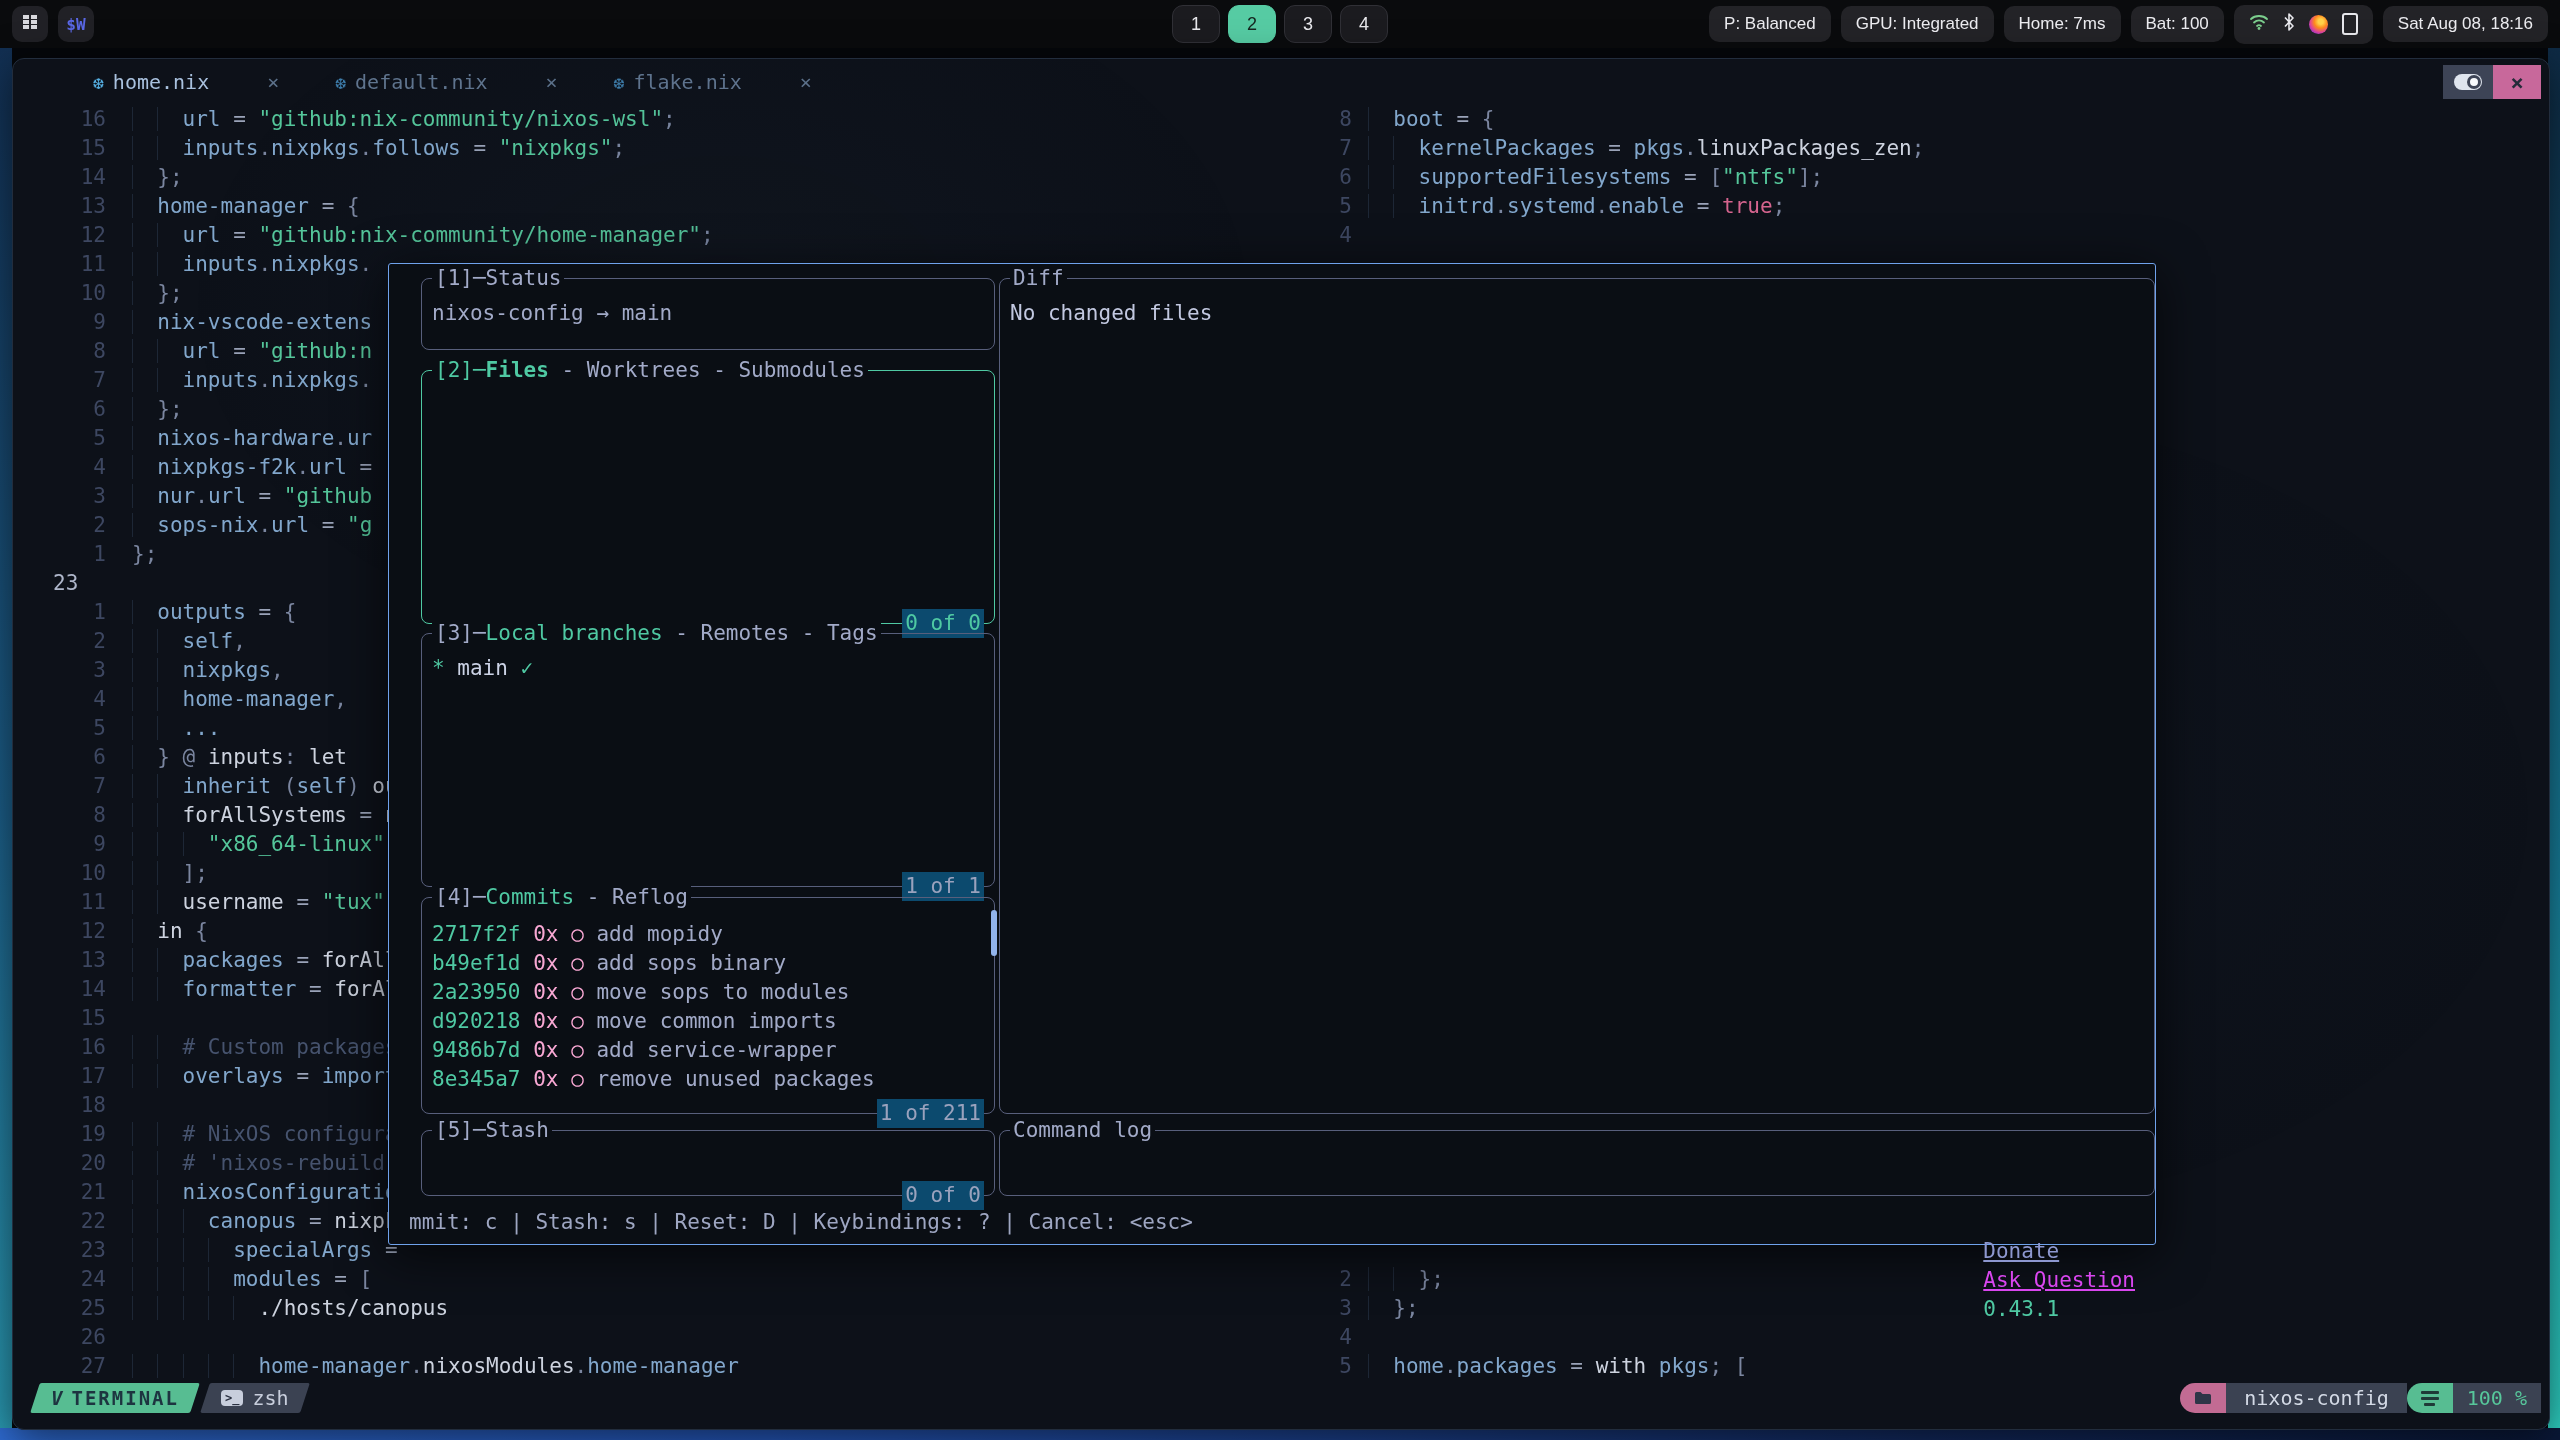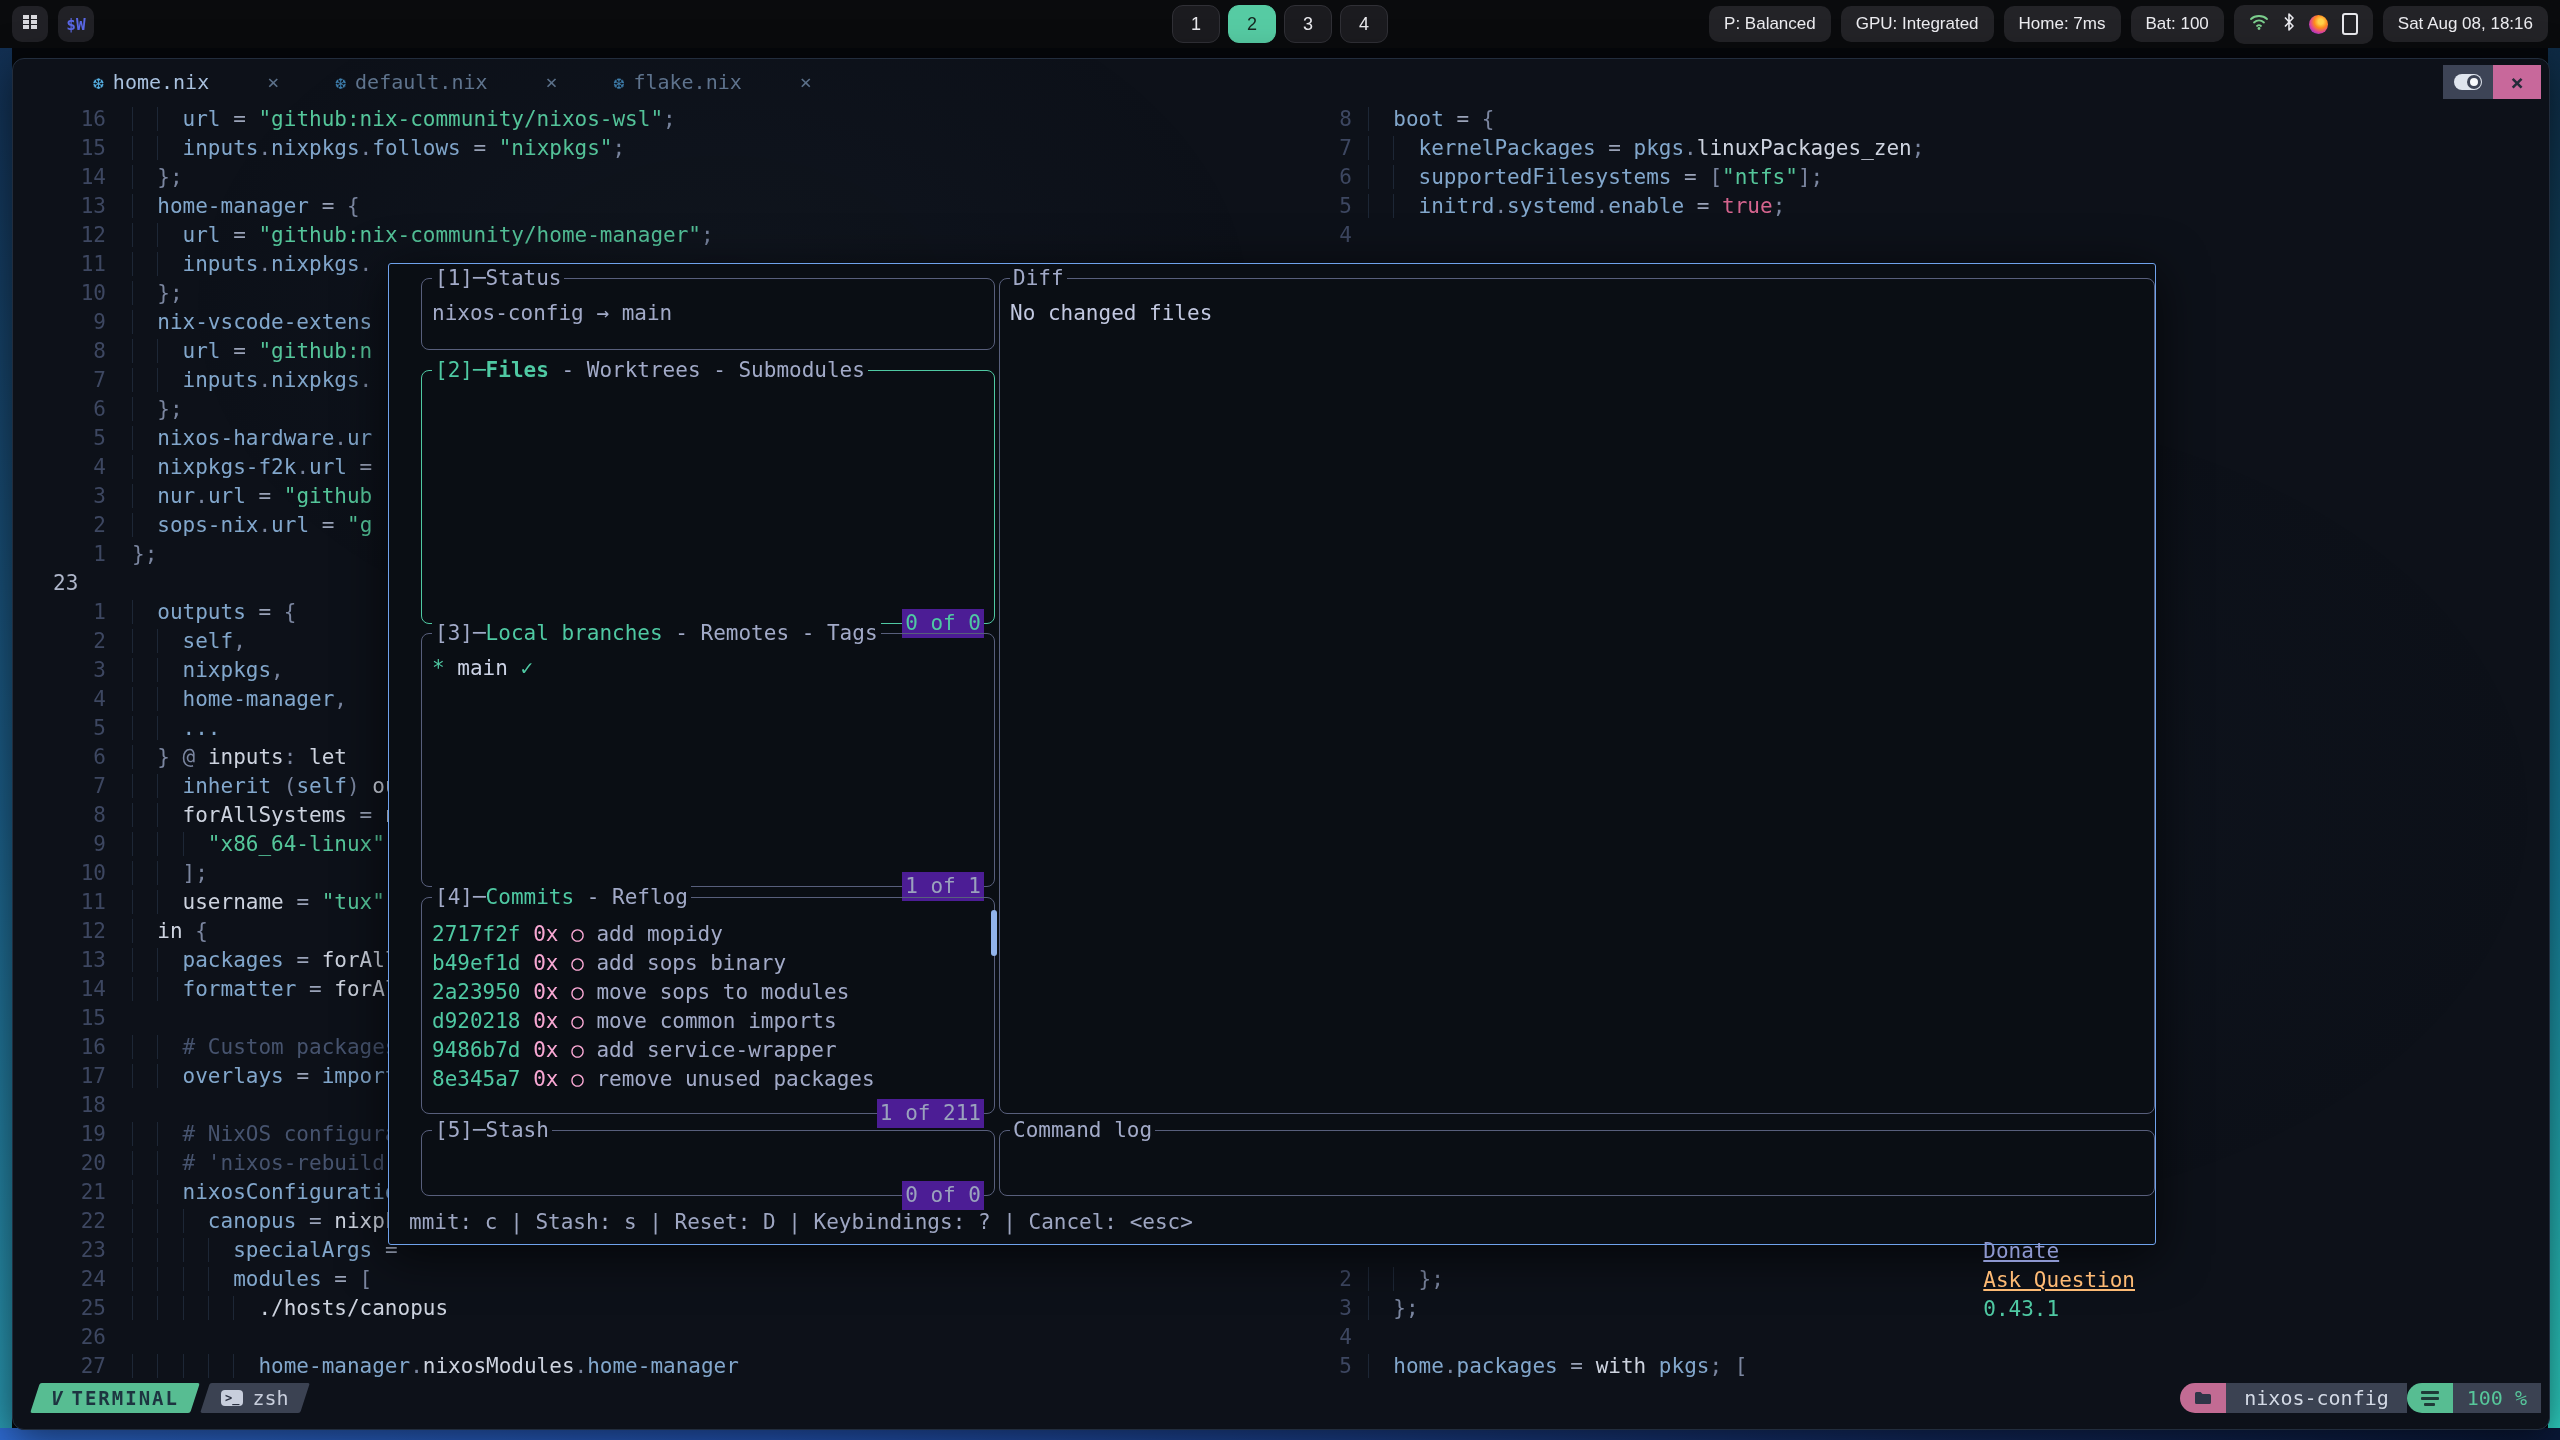--- a/index.html
+++ b/index.html
@@ -64,25 +64,25 @@
   .ind{background-image:repeating-linear-gradient(to right,#1d2736 0,#1d2736 1px,transparent 1px,transparent 2ch);}
   .tk-n{color:#82a7cc}.tk-w{color:#cdd3df}.tk-s{color:#55c79b}.tk-p{color:#7b86a0}
   .tk-k{color:#d5648e}.tk-c{color:#46536e}.tk-d{color:#9aa3b8}
   
   .lazygit{position:absolute;left:375px;top:204px;width:1766px;height:980px;background:#0a0e14;
            border:1px solid #6fa2ec;border-radius:3px;z-index:5;font-size:21px;line-height:29px;
            box-shadow:0 10px 50px rgba(0,0,0,.65);}
   .panel{position:absolute;border:1px solid #585f7c;border-radius:8px;margin-left:12px;}
   .panel.focus{border-color:#4fc9a3;}
   .ptitle{position:absolute;top:-15px;left:10px;background:#0a0e14;padding:0 3px;white-space:pre;color:#a2aac8;}
-  .pcount{position:absolute;bottom:-15px;right:10px;background:#4c1d95;padding:0 3px;color:#9aa2bd;}
+  .pcount{position:absolute;bottom:-15px;right:10px;background:#0c4a6e;padding:0 3px;color:#9aa2bd;}
   .pdash::before{content:"─";color:#a2aac8;}
   .panel.focus .pdash::before{color:#4fc9a3;}
   .t-teal{color:#4fc9a3}.t-dim{color:#a2aac8}.t-white{color:#ccd3e6}.t-pink{color:#f9a8d4}
-  .t-link-blue{color:#8d97cf;text-decoration:underline}.t-link-teal{color:#fdba74;text-decoration:underline}
+  .t-link-blue{color:#8d97cf;text-decoration:underline}.t-link-teal{color:#d946ef;text-decoration:underline}
   .pbody{padding:20px 10px 0;white-space:pre;color:#c2c8e0;}
   #p-status{left:20px;top:14px;width:572px;height:70px;}
   #p-files{left:20px;top:106px;width:572px;height:252px;}
   #p-branches{left:20px;top:369px;width:572px;height:252px;}
   #p-commits{left:20px;top:633px;width:572px;height:215px;}
   #p-stash{left:20px;top:866px;width:572px;height:64px;}
   #p-diff{left:598px;top:14px;width:1154px;height:834px;}
   #p-cmdlog{left:598px;top:866px;width:1154px;height:64px;}
   .commitrow{white-space:pre;height:29px;}
   .scrollbar{position:absolute;right:-3px;top:12px;width:6px;height:46px;background:#92b4ec;border-radius:3px;}

